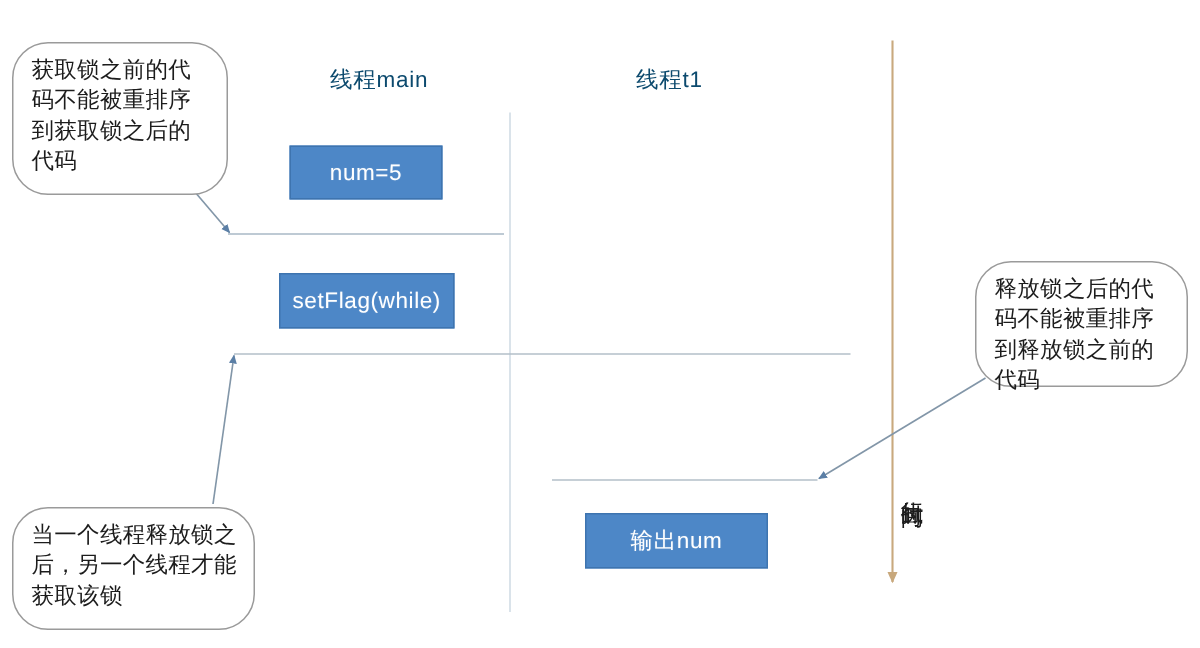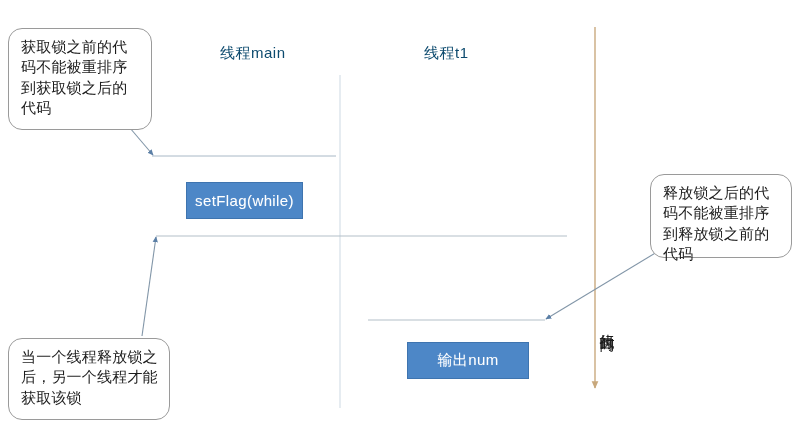--- a/index.html
+++ b/index.html
@@ -43,21 +43,21 @@
     align-items: center;
     justify-content: center;
     letter-spacing: 0.4px;
     text-shadow: 0 0 1px rgba(255,255,255,0.25);
   }
   .callout {
     position: absolute;
     box-sizing: border-box;
     background: #ffffff;
     border: 1px solid #9a9a9a;
-    border-radius: 14px;
+    border-radius: 24px;
     color: #1c1c1c;
     font-size: 15px;
     line-height: 1.35;
     padding: 8px 10px 8px 12px;
     letter-spacing: 0.2px;
   }
   .time-label {
     position: absolute;
     writing-mode: vertical-rl;
     text-orientation: upright;
@@ -96,25 +96,26 @@
 
     <line x1="142" y1="336" x2="156" y2="237" stroke="#8296a8" stroke-width="1.1" marker-end="url(#arrow-blue)"></line>
 
     <line x1="657" y1="252" x2="546" y2="319" stroke="#8296a8" stroke-width="1.1" marker-end="url(#arrow-blue)"></line>
   </svg>
 
   <div class="thread-header" style="left:220px; top:44px;">线程main</div>
 
   <div class="thread-header" style="left:424px; top:44px;">线程t1</div>
 
+  <div class="step-box" style="left:193px; top:97px; width:102px; height:36px;">num=5</div>
 
   <div class="step-box" style="left:186px; top:182px; width:117px; height:37px;">setFlag(while)</div>
 
 
-  <div class="step-box" style="left:390px; top:342px; width:122px; height:37px;margin-left:17px;">输出num</div>
+  <div class="step-box" style="left:390px; top:342px; width:122px; height:37px;">输出num</div>
 
   <div class="callout" style="left:8px; top:28px; width:144px; height:102px;">获取锁之前的代码不能被重排序到获取锁之后的代码</div>
 
   <div class="callout" style="left:650px; top:174px; width:142px; height:84px;">释放锁之后的代码不能被重排序到释放锁之前的代码</div>
 
   <div class="callout" style="left:8px; top:338px; width:162px; height:82px;">当一个线程释放锁之后，另一个线程才能获取该锁</div>
 
   <div class="time-label" style="left:600px; top:322px;">执行时间</div>
 
 </div>

